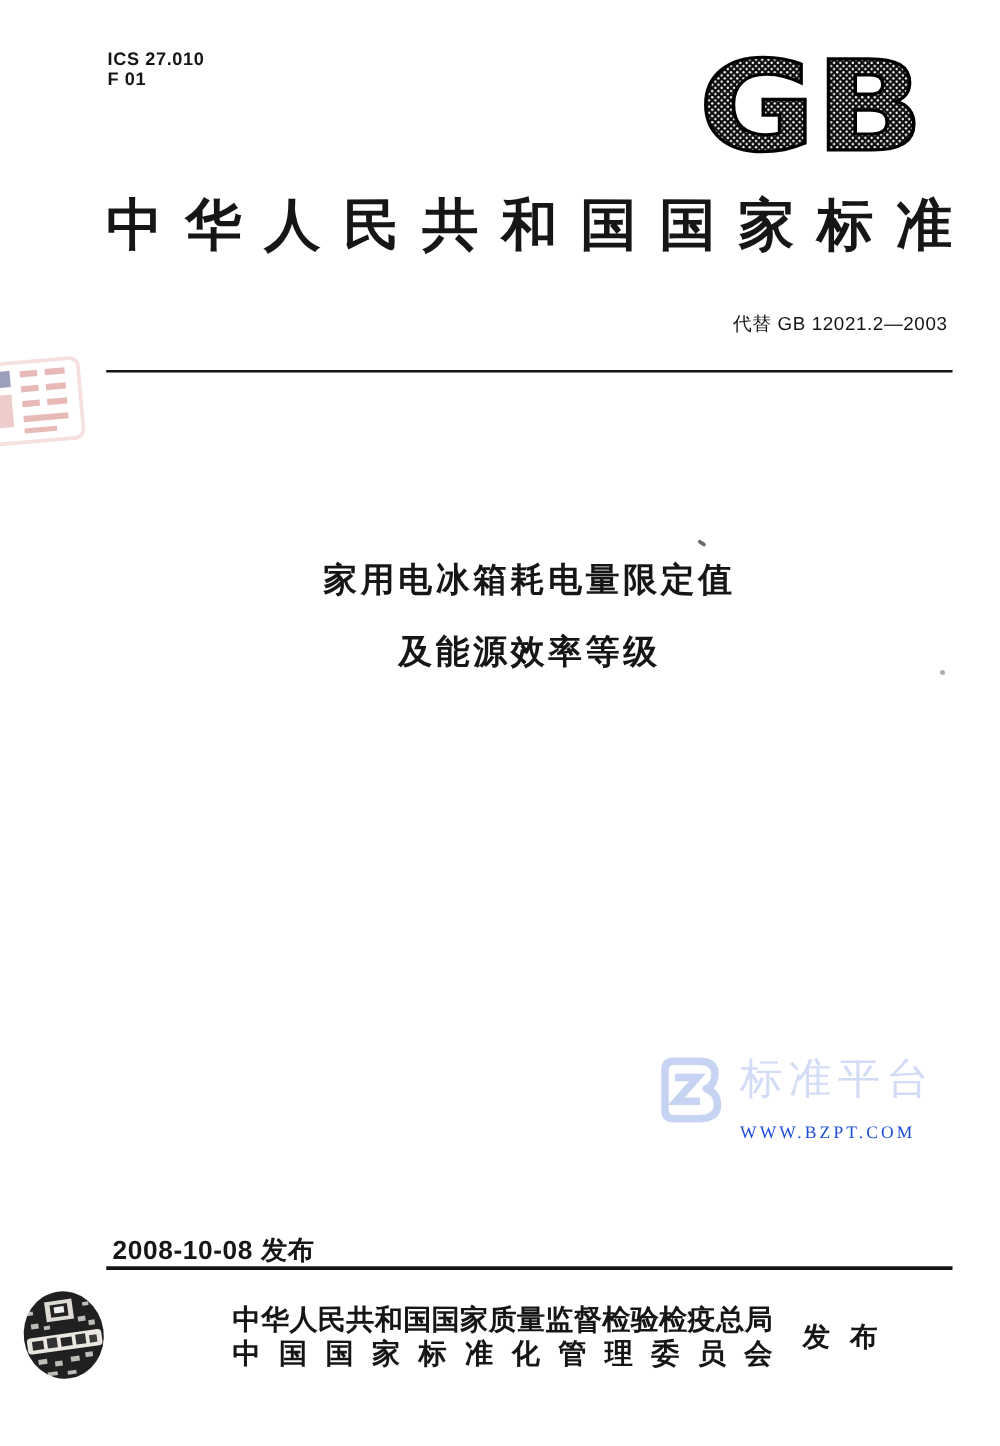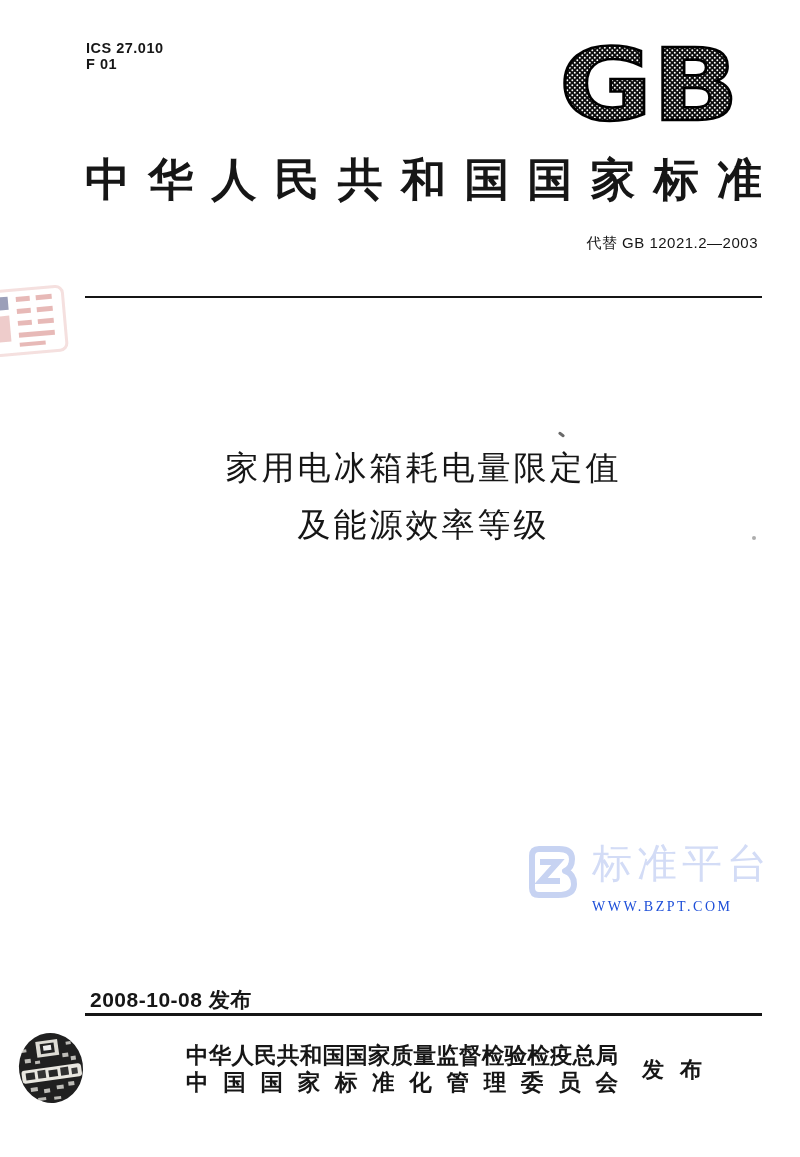--- a/index.html
+++ b/index.html
@@ -19,42 +19,42 @@
 
   
   .org-title {
     left:85px; top:150px; width:677px; height:58px;
     font-family:"Liberation Serif","DejaVu Serif",serif;
     font-size:45px; font-weight:bold; white-space:nowrap;
   }
   .chars-justify { display:flex; justify-content:space-between; }
 
   .std-number { right:42px; top:224px; font-size:22px; font-weight:bold; letter-spacing:1px; }
-  .replaces   { right:42px; top:234px; font-size:15px; letter-spacing:.5px; }
+  .replaces   { right:42px; top:250px; font-size:15px; letter-spacing:.5px; }
 
   .rule { left:85px; width:677px; background:#151515; }
   .rule-top { top:296px; height:2px; }
   .rule-bottom { top:1013px; height:3px; }
 
   
   .content-col { left:85px; width:677px; text-align:center; }
 
-  .title-cn { font-size:33px; font-weight:normal; letter-spacing:3px; white-space:nowrap; }
+  .title-cn { font-size:27px; font-weight:bold; letter-spacing:3px; white-space:nowrap; }
   .title-cn-1 { top:446px; }
   .title-cn-2 { top:503px; }
 
   .title-en {
     top:576px; font-family:"Liberation Serif","DejaVu Serif",serif;
     font-size:20px; font-weight:bold; line-height:30px;
   }
 
   
   .watermark { left:527px; top:845px; display:flex; align-items:flex-start; }
   .wm-text { margin-left:7px; }
-  .wm-brand { font-size:40px; letter-spacing:5px; color:#d3dcf6; white-space:nowrap; line-height:36px; }
+  .wm-brand { font-size:34px; letter-spacing:5px; color:#d3dcf6; white-space:nowrap; line-height:36px; }
   .wm-url { font-size:14px; letter-spacing:2.5px; color:#1d4ed8; font-family:"Liberation Serif","DejaVu Serif",serif; margin-top:18px; }
 
   
   .dates-row { left:85px; top:986px; width:677px; display:flex; justify-content:space-between;
                font-size:21px; font-weight:bold; letter-spacing:.5px; }
   .dates-row .issue { padding-left:5px; }
 
   
   .issuer-block { left:186px; top:1042px; width:432px; font-size:22.5px; font-weight:bold; }
   .issuer-line { height:27px; line-height:27px; white-space:nowrap; }

